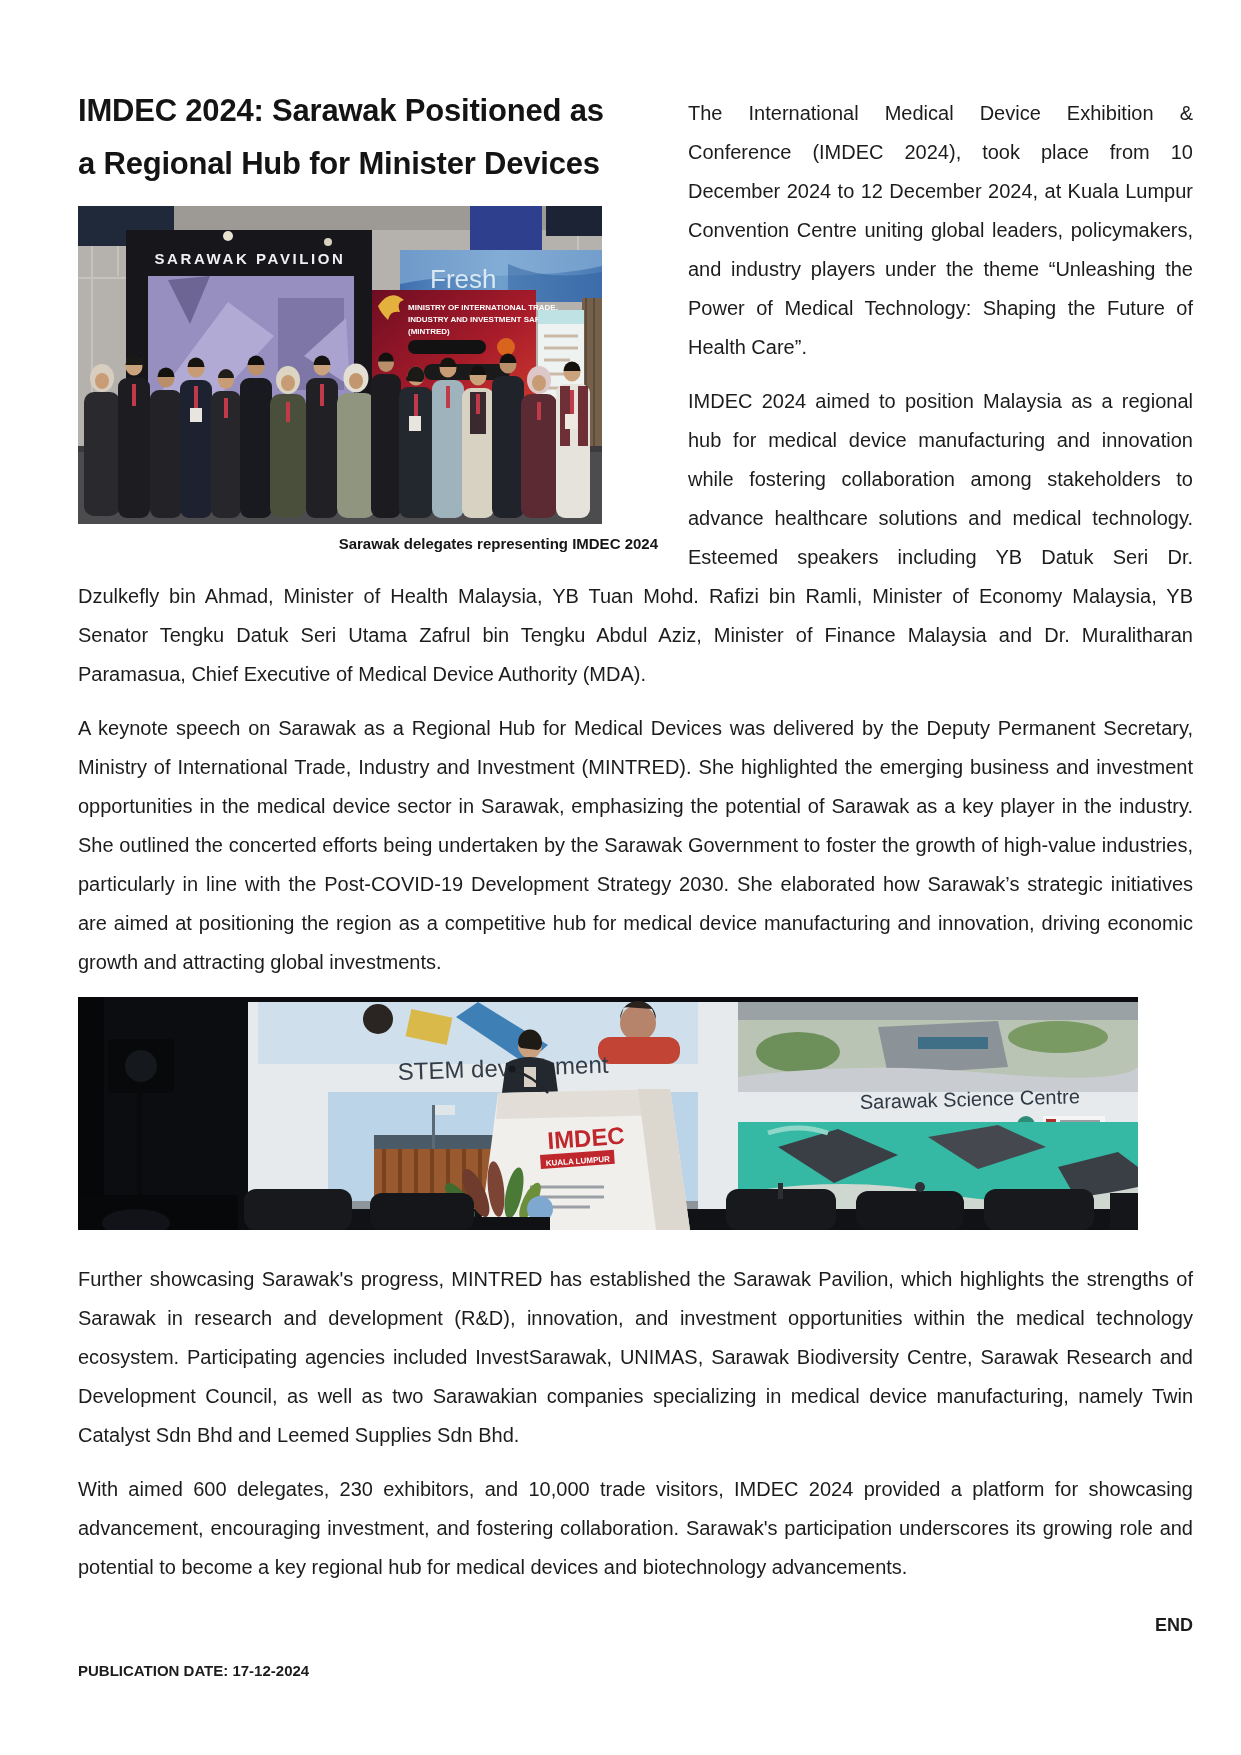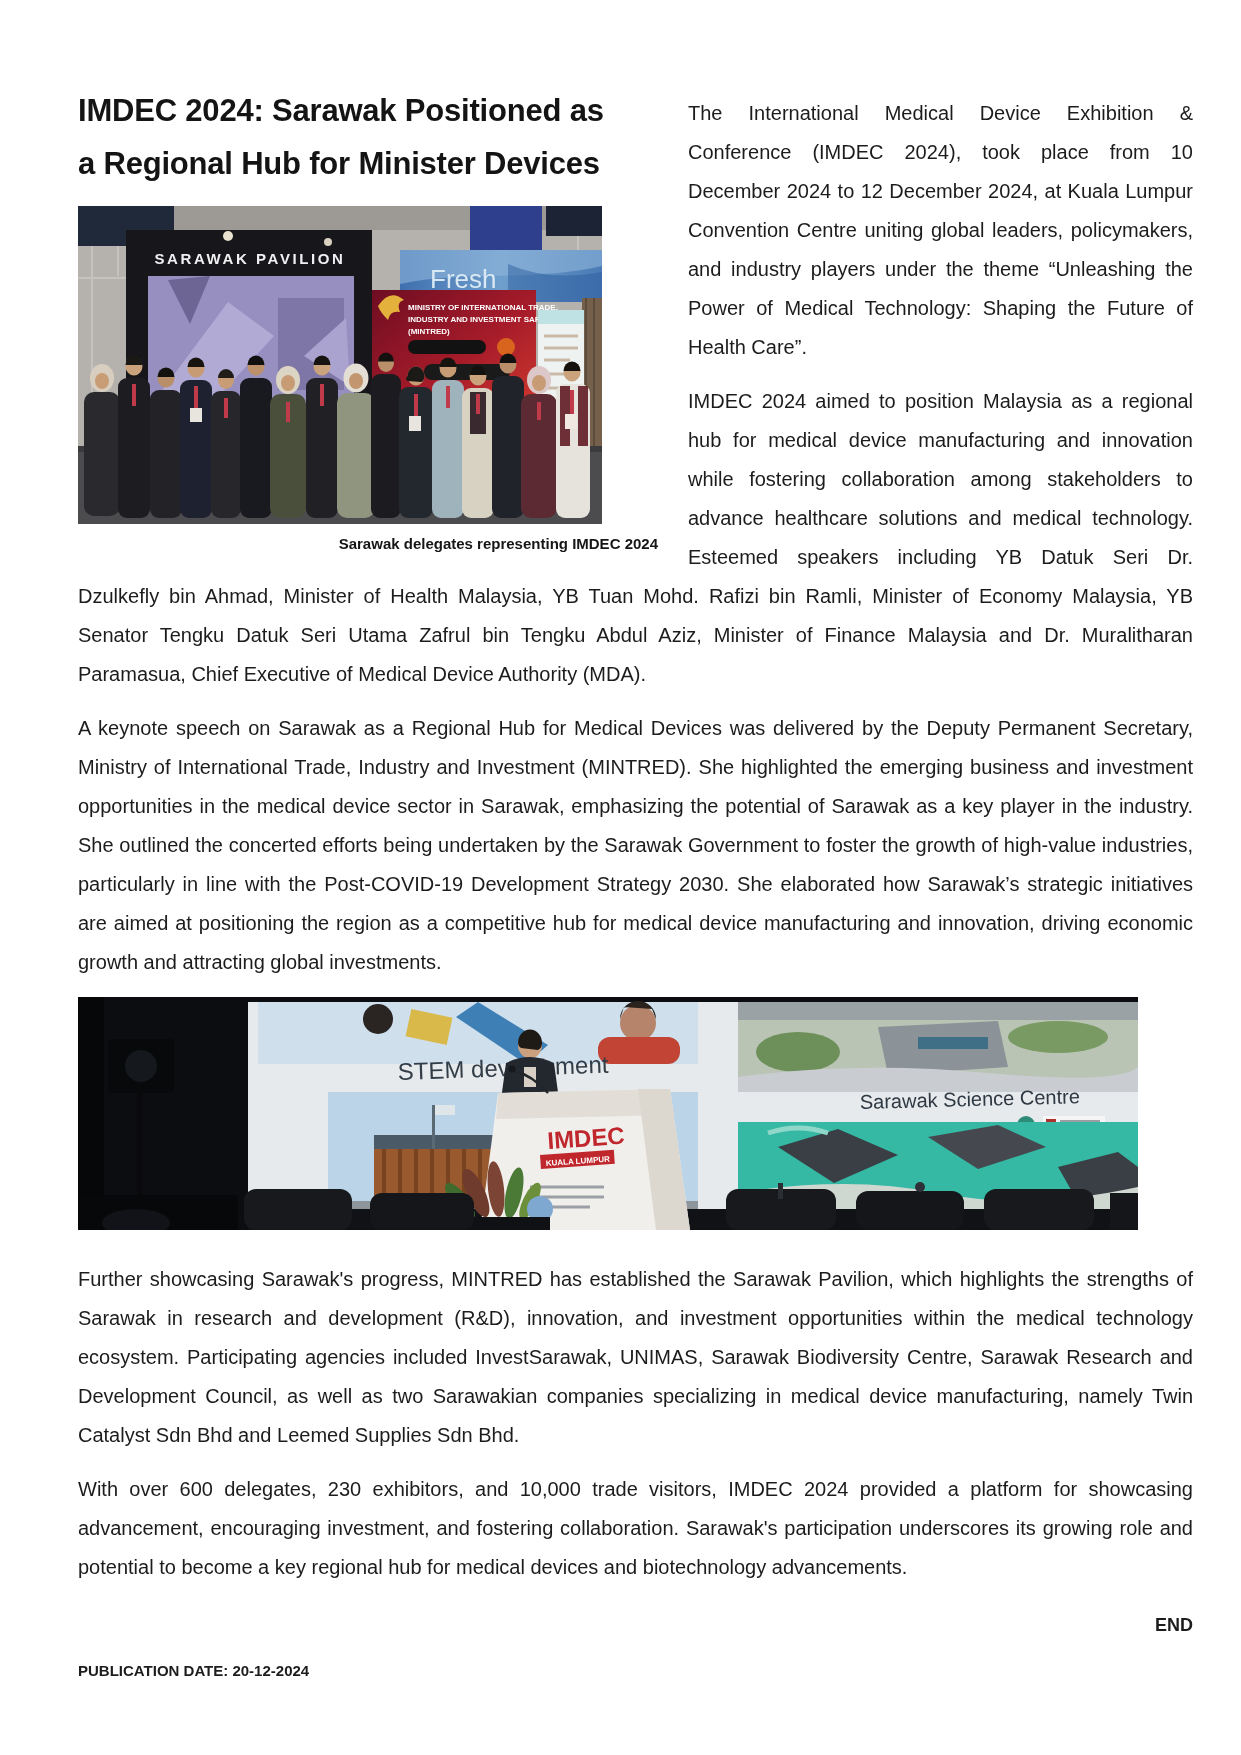--- a/index.html
+++ b/index.html
@@ -336,18 +336,18 @@
           <rect x="906" y="192" width="110" height="41" rx="12" fill="#17191c"></rect>
           <rect x="1032" y="196" width="28" height="37" fill="#141619"></rect>
           <rect x="700" y="186" width="5" height="16" fill="#2a2e33"></rect>
           <circle cx="842" cy="190" r="5" fill="#2e3238"></circle>
         </g>
       </svg>
     </div>
   </div>
 
   <p class="body after-photo"><span>Further showcasing Sarawak's progress, MINTRED has established the </span><b>Sarawak Pavilion</b><span>, which highlights the </span><b>strengths of Sarawak in research and development (R&amp;D), innovation, and investment opportunities within the medical technology ecosystem</b><span>. Participating agencies included </span><b>InvestSarawak, UNIMAS, Sarawak Biodiversity Centre, Sarawak Research and Development Council</b><span>, as well as </span><b>two Sarawakian companies</b><span> specializing in </span><b>medical device manufacturing</b><span>, namely </span><b>Twin Catalyst Sdn Bhd</b><span> and </span><b>Leemed Supplies Sdn Bhd.</b></p>
-  <p class="body"><span>With over </span><b>600 delegates, 230 exhibitors, and 10,000 trade visitors</b><span>, IMDEC 2024 provided a platform for showcasing advancement, encouraging investment, and fostering collaboration. </span><b>Sarawak's participation underscores its growing role and potential to become a key regional hub for medical devices and biotechnology advancements.</b></p>
+  <p class="body"><span>With aimed </span><b>600 delegates, 230 exhibitors, and 10,000 trade visitors</b><span>, IMDEC 2024 provided a platform for showcasing advancement, encouraging investment, and fostering collaboration. </span><b>Sarawak's participation underscores its growing role and potential to become a key regional hub for medical devices and biotechnology advancements.</b></p>
 
   <div class="end-label">END</div>
-  <div class="pub-date">PUBLICATION DATE: 20-12-2024</div>
+  <div class="pub-date">PUBLICATION DATE: 17-12-2024</div>
 
 </div>
 
 </body></html>

